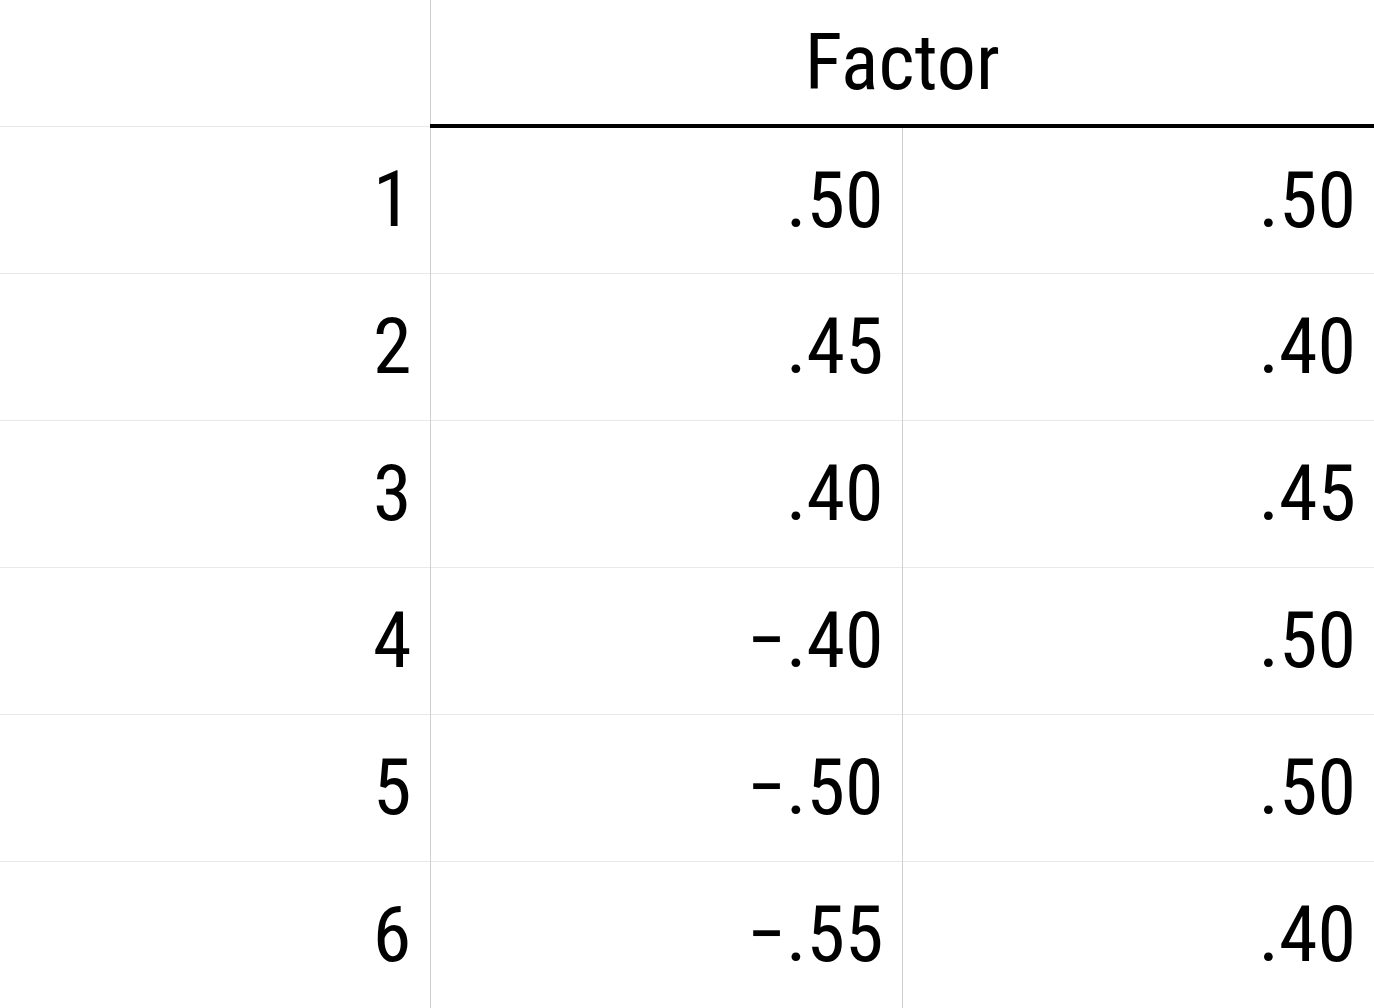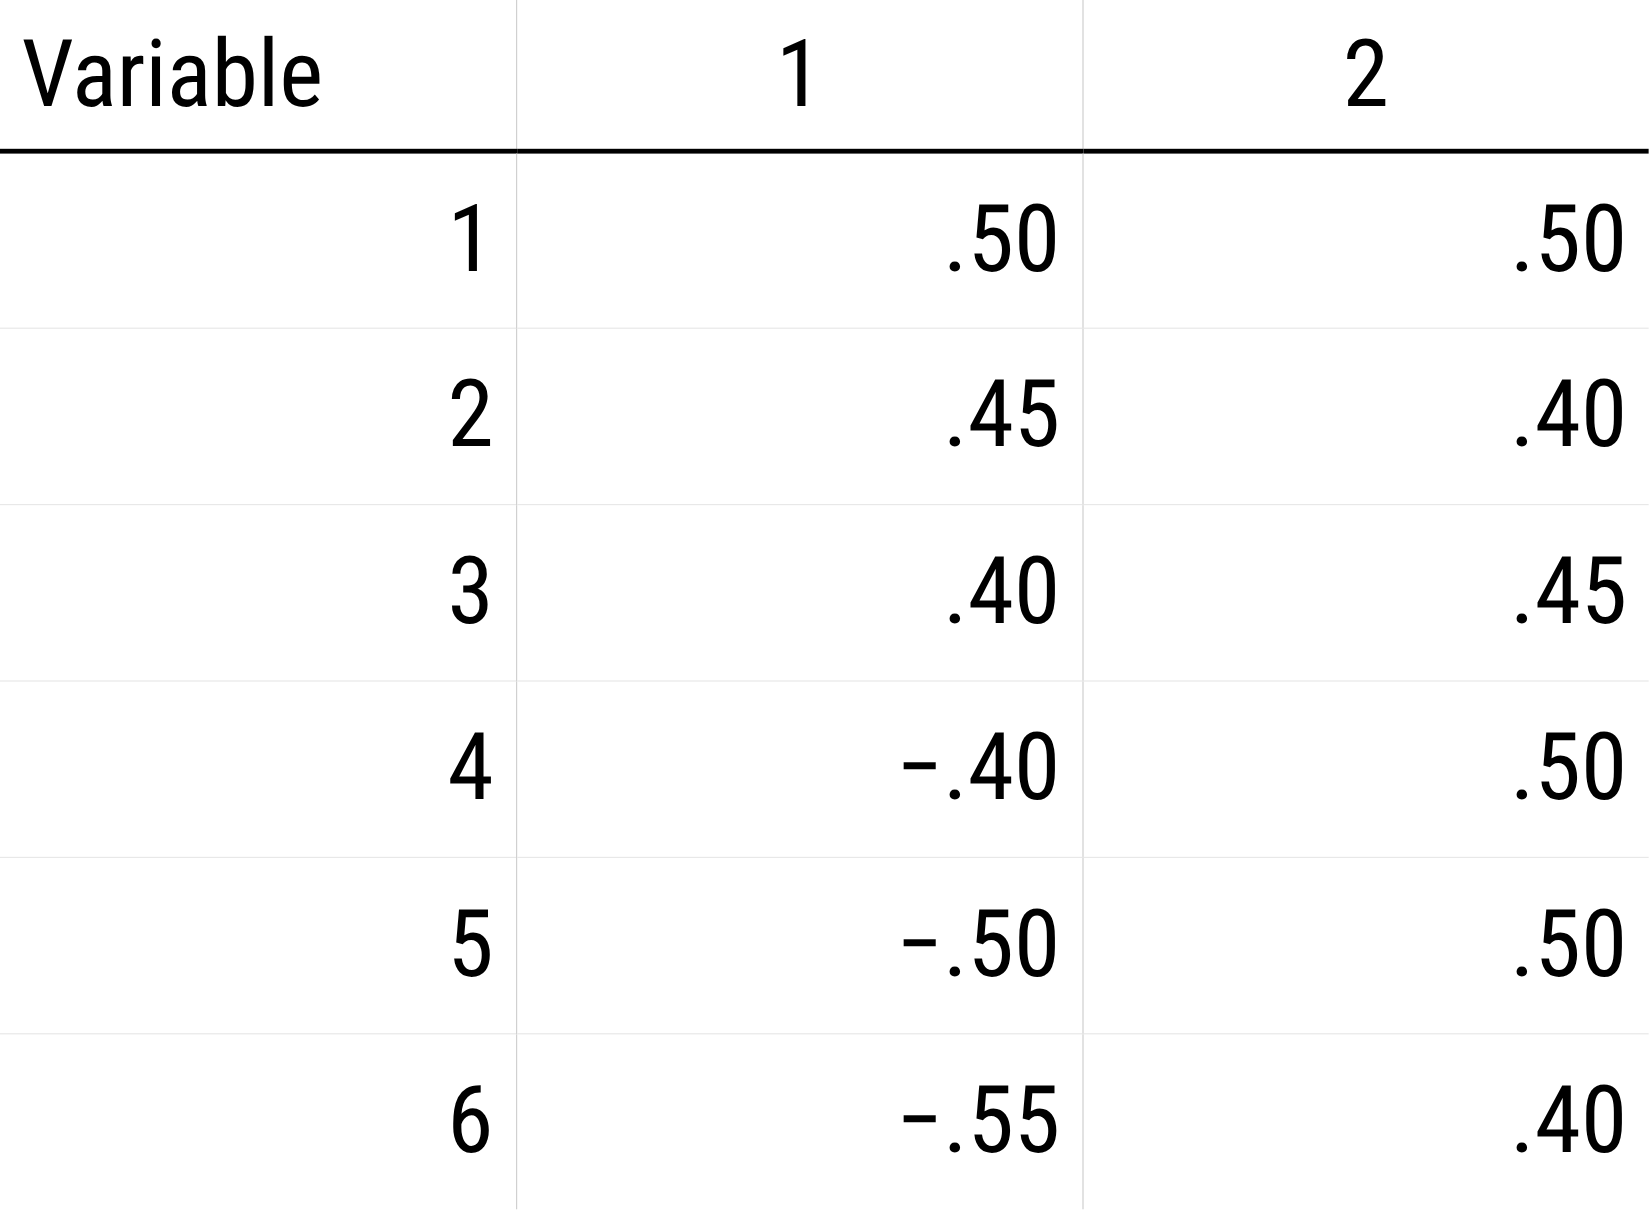--- a/index.html
+++ b/index.html
@@ -83,24 +83,23 @@
 <body>
 
 <div class="table-container">
   <table>
     <colgroup>
       <col class="col-variable">
       <col class="col-factor1">
       <col class="col-factor2">
     </colgroup>
     <thead>
-      <tr class="header-row-2">
-        <th class="header-variable">Variable</th>
-        <th class="header-factor-col">1</th>
-        <th class="header-factor-col">2</th>
+      <tr class="header-row-1">
+        <th class="blank-cell"></th>
+        <th class="header-spanner" colspan="2">Factor</th>
       </tr>
     </thead>
     <tbody>
       <tr>
         <td class="num-cell">1</td>
         <td class="num-cell">.50</td>
         <td class="num-cell">.50</td>
       </tr>
       <tr>
         <td class="num-cell">2</td>

